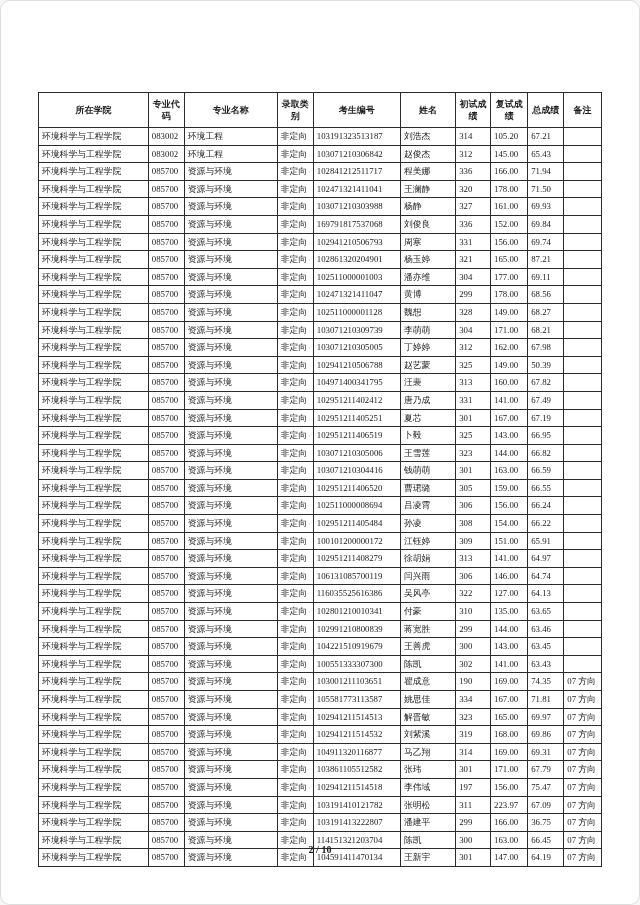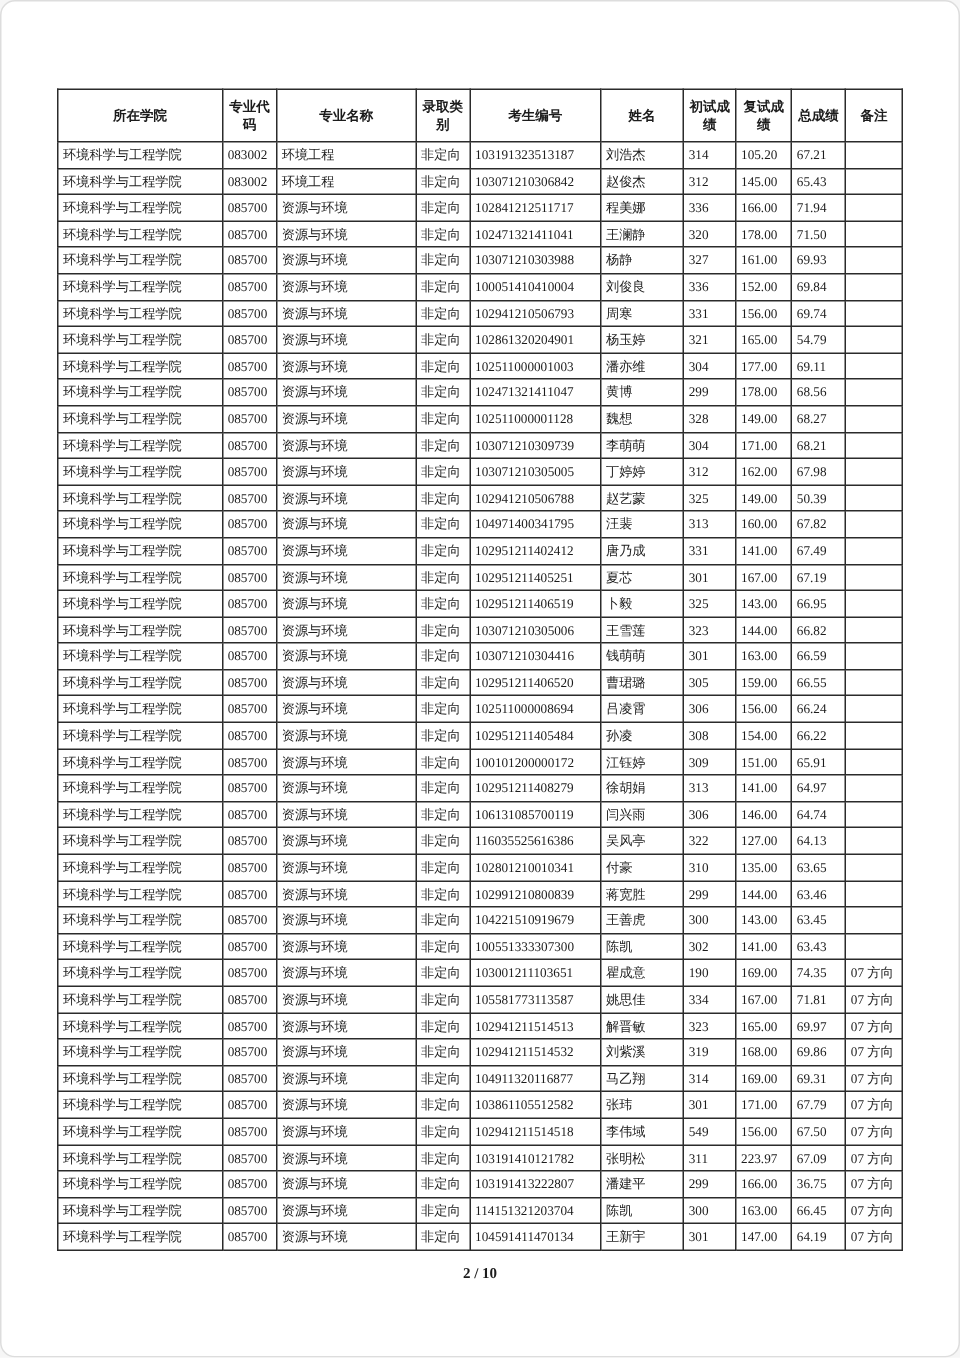--- a/index.html
+++ b/index.html
@@ -17,21 +17,21 @@
     overflow: hidden;
   }
   table.doc-table {
     position: absolute;
     left: 37px; top: 58px;
     width: 564px;
     border-collapse: collapse;
     table-layout: fixed;
     color: #1c1c1c;
   }
-  table.doc-table { border: 1.5px solid #222; }
+  table.doc-table { border: 1.5px solid #222; margin-top: 33px; }
   .doc-table th, .doc-table td {
     border: 1px solid #2b2b2b;
   }
   .doc-table th {
     font-weight: bold;
     font-size: 9px;
     line-height: 1.35;
     text-align: center;
     vertical-align: middle;
     height: 35px;
@@ -147,21 +147,21 @@
           <td>327</td>
           <td>161.00</td>
           <td>69.93</td>
           <td></td>
         </tr>
         <tr>
           <td>环境科学与工程学院</td>
           <td>085700</td>
           <td>资源与环境</td>
           <td>非定向</td>
-          <td>100051410410004</td>
+          <td>169791817537068</td>
           <td>刘俊良</td>
           <td>336</td>
           <td>152.00</td>
           <td>69.84</td>
           <td></td>
         </tr>
         <tr>
           <td>环境科学与工程学院</td>
           <td>085700</td>
           <td>资源与环境</td>
@@ -175,21 +175,21 @@
         </tr>
         <tr>
           <td>环境科学与工程学院</td>
           <td>085700</td>
           <td>资源与环境</td>
           <td>非定向</td>
           <td>102861320204901</td>
           <td>杨玉婷</td>
           <td>321</td>
           <td>165.00</td>
-          <td>54.79</td>
+          <td>87.21</td>
           <td></td>
         </tr>
         <tr>
           <td>环境科学与工程学院</td>
           <td>085700</td>
           <td>资源与环境</td>
           <td>非定向</td>
           <td>102511000001003</td>
           <td>潘亦维</td>
           <td>304</td>
@@ -533,23 +533,23 @@
           <td>67.79</td>
           <td>07 方向</td>
         </tr>
         <tr>
           <td>环境科学与工程学院</td>
           <td>085700</td>
           <td>资源与环境</td>
           <td>非定向</td>
           <td>102941211514518</td>
           <td>李伟域</td>
-          <td>549</td>
+          <td>197</td>
           <td>156.00</td>
-          <td>67.50</td>
+          <td>75.47</td>
           <td>07 方向</td>
         </tr>
         <tr>
           <td>环境科学与工程学院</td>
           <td>085700</td>
           <td>资源与环境</td>
           <td>非定向</td>
           <td>103191410121782</td>
           <td>张明松</td>
           <td>311</td>

